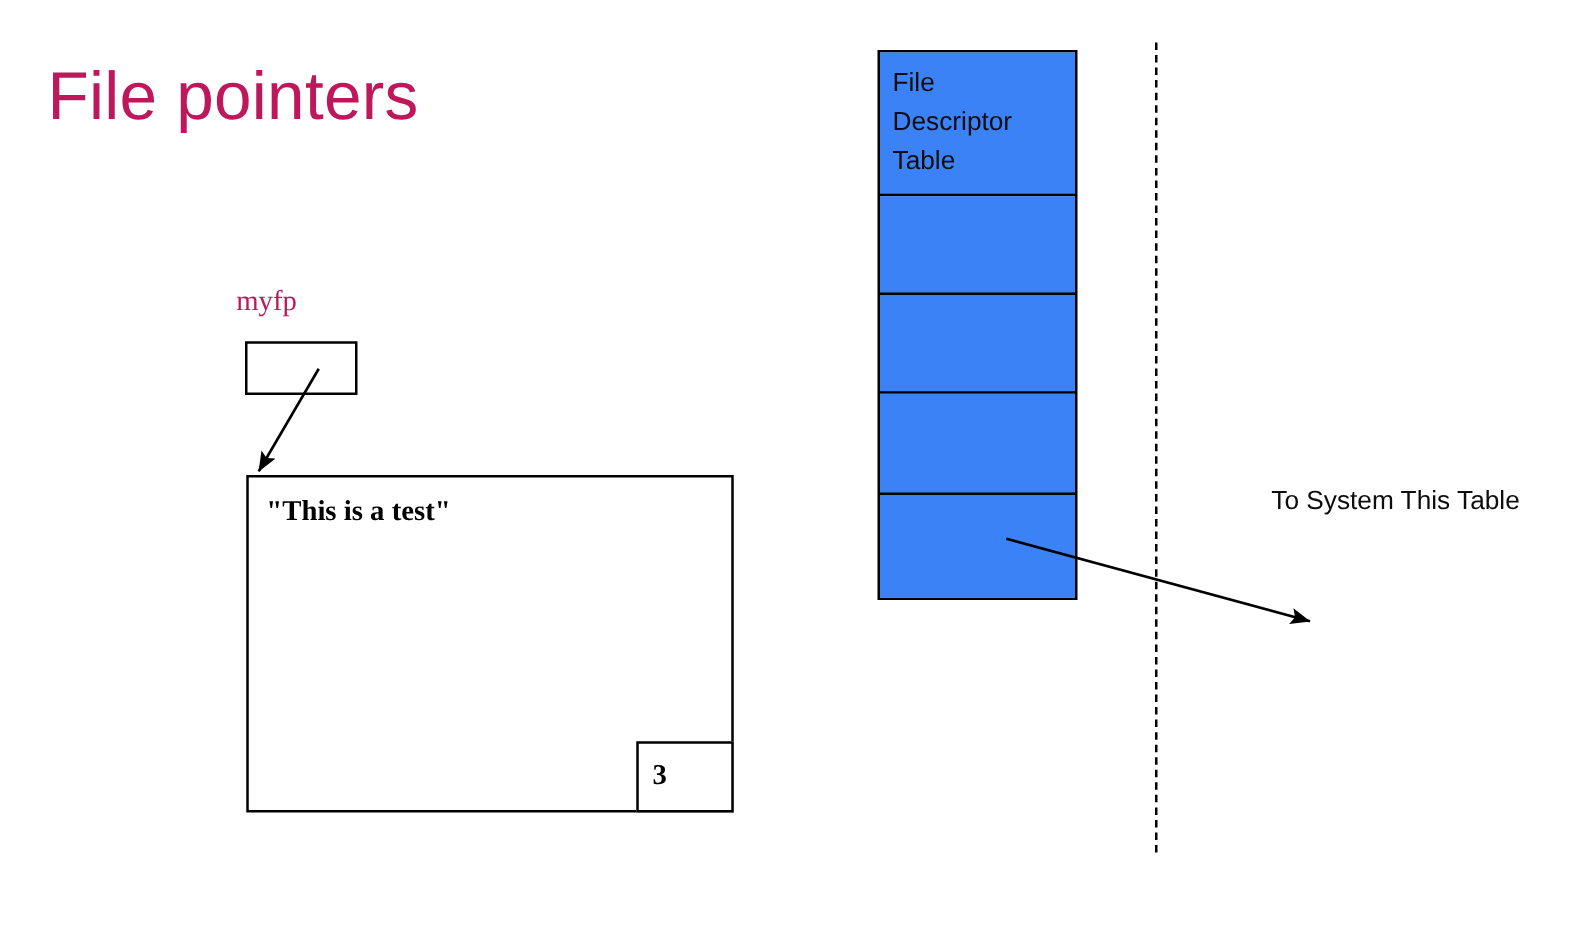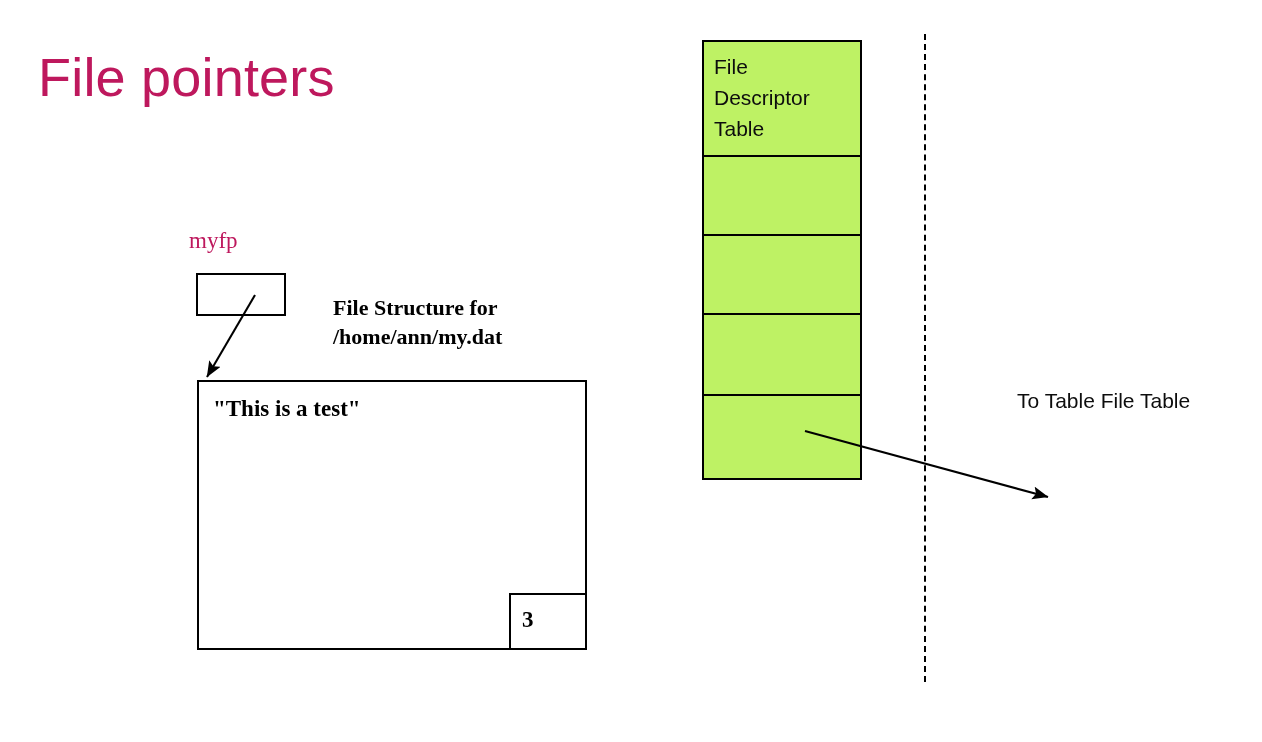--- a/index.html
+++ b/index.html
@@ -114,21 +114,21 @@
     left: 702px;
     top: 40px;
     width: 160px;
     border: 2px solid #000000;
     background: #ffffff;
     box-sizing: border-box;
   }
   .fdtable-row {
     box-sizing: border-box;
     border-bottom: 2px solid #000000;
-    background: #bef264;
+    background: #3b82f6;
   }
   .fdtable-row:last-child {
     border-bottom: none;
   }
   .fdtable-header-text {
     padding: 9px 0 0 10px;
     font-family: "Liberation Sans", sans-serif;
     font-size: 21px;
     font-weight: 400;
     line-height: 1.48;
@@ -170,24 +170,20 @@
 <body>
 
 <div id="slide">
 
   <div class="slide-title">File pointers</div>
 
   <div class="var-label">myfp</div>
 
   <div class="ptr-box"></div>
 
-  <div class="struct-caption">
-    <div>File Structure for</div>
-    <div>/home/ann/my.dat</div>
-  </div>
 
   <div class="file-struct-box">
     <div class="file-struct-text">"This is a test"</div>
     <div class="fd-num-box">
       <div class="fd-num-text">3</div>
     </div>
   </div>
 
   <div class="fdtable">
     <div class="fdtable-row" style="height:115px">
@@ -196,21 +192,21 @@
 Table</div>
     </div>
     <div class="fdtable-row" style="height:79px"></div>
     <div class="fdtable-row" style="height:79px"></div>
     <div class="fdtable-row" style="height:81px"></div>
     <div class="fdtable-row" style="height:82px"></div>
   </div>
 
   <div class="boundary-line"></div>
 
-  <div class="sys-caption">To Table File Table</div>
+  <div class="sys-caption">To System This Table</div>
 
   <svg class="arrow-layer" width="1262" height="742" viewBox="0 0 1262 742">
     <defs>
       <marker id="arrowhead" markerWidth="9" markerHeight="9" refX="7.4" refY="3.1" orient="auto" markerUnits="strokeWidth">
         <path d="M0,0 L7.6,3.1 L0,6.2 L1.5,3.1 Z" fill="#000000"></path>
       </marker>
     </defs>
 
     <line x1="255" y1="295" x2="207" y2="377" stroke="#000000" stroke-width="2.1" marker-end="url(#arrowhead)"></line>
 

